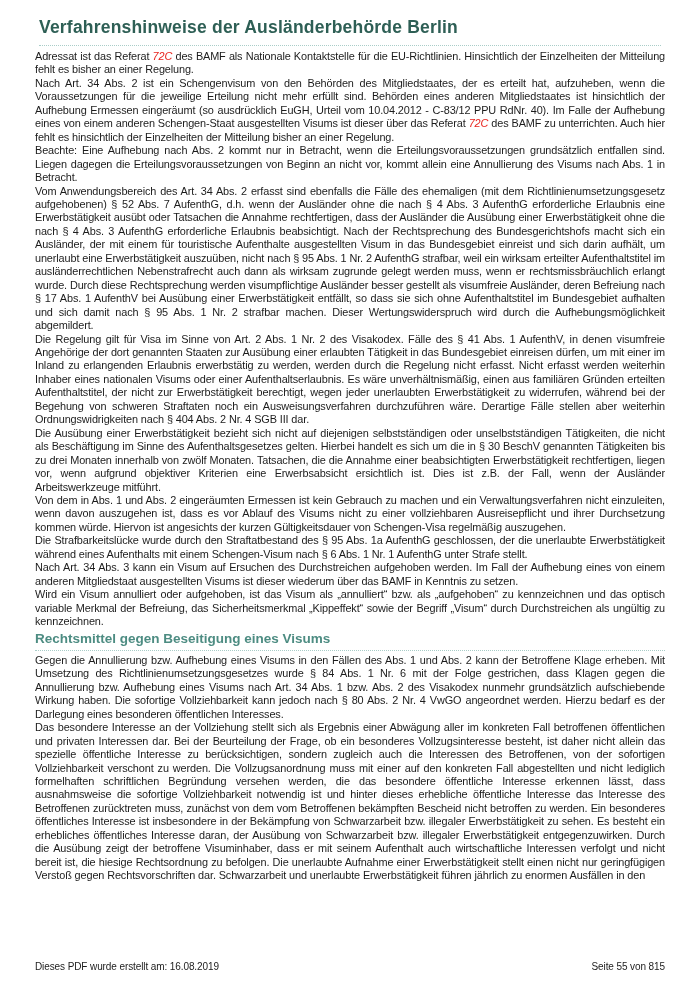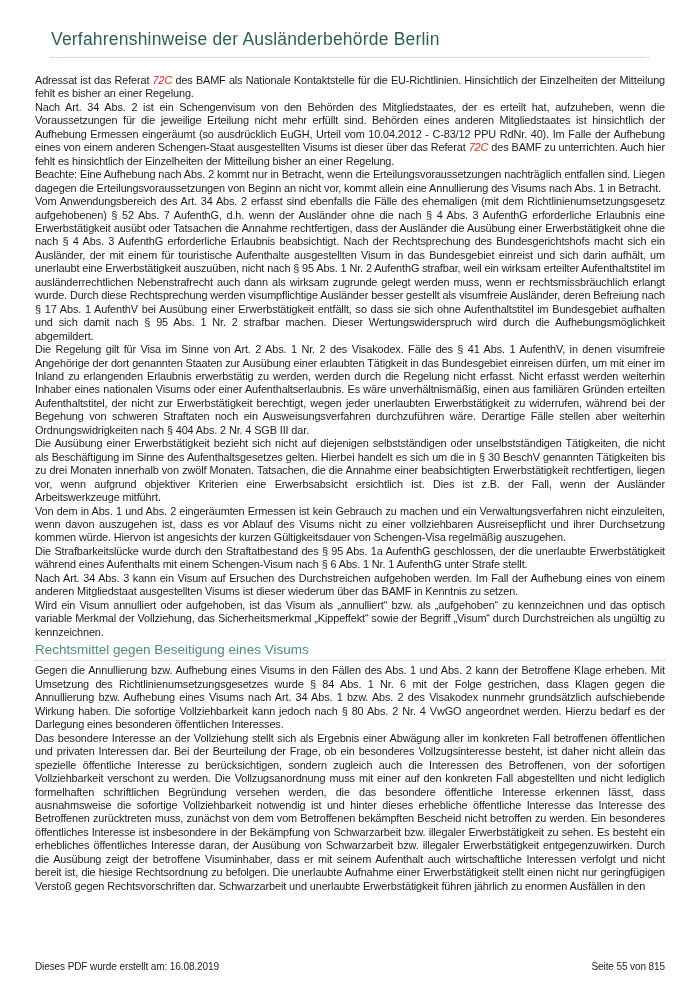--- a/index.html
+++ b/index.html
@@ -16,38 +16,38 @@
     background:#ffffff;
     font-family:"Liberation Sans","DejaVu Sans",sans-serif;
     color:var(--body-text);
     position:relative;
   }
   .page{
     position:absolute;left:0;top:0;width:700px;height:990px;
     padding:13px 35px 0 35px;
   }
   .doc-title{
-    margin:16px;
+    margin:4px;
     font-size:17.5px;
-    font-weight:400;
+    font-weight:700;
     color:var(--heading);
     letter-spacing:.2px;
     padding-bottom:7px;
     border-bottom:1px dotted var(--rule);
   }
   .doc-body{
     font-size:10.9px;
     line-height:13.45px;
     letter-spacing:-.12px;
     text-align:justify;
   }
   .doc-body p{margin:0;}
   .section-heading{
     font-size:13.5px;
-    font-weight:400;
+    font-weight:700;
     color:var(--subheading);
     letter-spacing:0;
     margin:4px 0 3px 0;
     padding-bottom:4px;
     border-bottom:1px dotted var(--rule);
     text-align:left;
   }
   .seg-b{font-weight:normal;}
   .seg-r{color:var(--accent-red);font-style:italic;}
   .footer{
@@ -57,28 +57,28 @@
   }
 </style>
 </head>
 <body>
 
 <div class="page">
   <h1 class="doc-title">Verfahrenshinweise der Ausländerbehörde Berlin</h1>
   <div class="doc-body">
       <p><span>Adressat ist das Referat </span><span class="seg-r">72C</span><span> des BAMF als Nationale Kontaktstelle für die EU-Richtlinien. Hinsichtlich der Einzelheiten der Mitteilung fehlt es bisher an einer Regelung.</span></p>
       <p><span>Nach </span><span class="seg-b">Art. 34 Abs. 2</span><span> ist ein Schengenvisum von den Behörden des Mitgliedstaates, der es erteilt hat, </span><span class="seg-b">aufzuheben</span><span>, wenn die Voraussetzungen für die jeweilige Erteilung nicht mehr erfüllt sind. </span><span class="seg-b">Behörden eines anderen Mitgliedstaates</span><span> ist hinsichtlich der Aufhebung </span><span class="seg-b">Ermessen</span><span> eingeräumt (so ausdrücklich EuGH, Urteil vom 10.04.2012 - C-83/12 PPU RdNr. 40). Im Falle der Aufhebung eines von einem anderen Schengen-Staat ausgestellten Visums ist dieser über das Referat </span><span class="seg-r">72C</span><span> des </span><span class="seg-b">BAMF</span><span> zu unterrichten. Auch hier fehlt es hinsichtlich der Einzelheiten der Mitteilung bisher an einer Regelung.</span></p>
-      <p><span class="seg-b">Beachte:</span><span> Eine Aufhebung nach Abs. 2 kommt nur in Betracht, wenn die Erteilungsvoraussetzungen </span><span class="seg-b">nachträglich entfallen</span><span> sind. Liegen dagegen die Erteilungsvoraussetzungen </span><span class="seg-b">von Beginn an nicht vor</span><span>, kommt allein eine Annullierung des Visums nach Abs. 1 in Betracht.</span></p>
+      <p><span class="seg-b">Beachte:</span><span> Eine Aufhebung nach Abs. 2 kommt nur in Betracht, wenn die Erteilungsvoraussetzungen </span><span class="seg-b">grundsätzlich entfallen</span><span> sind. Liegen dagegen die Erteilungsvoraussetzungen </span><span class="seg-b">von Beginn an nicht vor</span><span>, kommt allein eine Annullierung des Visums nach Abs. 1 in Betracht.</span></p>
       <p><span>Vom Anwendungsbereich des Art. 34 Abs. 2 erfasst sind ebenfalls die Fälle des ehemaligen (mit dem Richtlinienumsetzungsgesetz aufgehobenen) § 52 Abs. 7 AufenthG, d.h. wenn der Ausländer </span><span class="seg-b">ohne</span><span> die nach § 4 Abs. 3 AufenthG erforderliche </span><span class="seg-b">Erlaubnis eine Erwerbstätigkeit ausübt</span><span> oder Tatsachen die Annahme rechtfertigen, dass der Ausländer die Ausübung einer </span><span class="seg-b">Erwerbstätigkeit</span><span> ohne die nach § 4 Abs. 3 AufenthG erforderliche Erlaubnis </span><span class="seg-b">beabsichtigt.</span><span> Nach der Rechtsprechung des Bundesgerichtshofs macht sich ein Ausländer, der mit einem für touristische Aufenthalte ausgestellten Visum in das Bundesgebiet einreist und sich darin aufhält, um unerlaubt eine Erwerbstätigkeit auszuüben, nicht nach § 95 Abs. 1 Nr. 2 AufenthG strafbar, weil ein wirksam erteilter Aufenthaltstitel im ausländerrechtlichen Nebenstrafrecht auch dann als wirksam zugrunde gelegt werden muss, wenn er rechtsmissbräuchlich erlangt wurde. Durch diese Rechtsprechung werden visumpflichtige Ausländer besser gestellt als visumfreie Ausländer, deren Befreiung nach § 17 Abs. 1 AufenthV bei Ausübung einer Erwerbstätigkeit entfällt, so dass sie sich ohne Aufenthaltstitel im Bundesgebiet aufhalten und sich damit nach § 95 Abs. 1 Nr. 2 strafbar machen. Dieser Wertungswiderspruch wird durch die Aufhebungsmöglichkeit abgemildert.</span></p>
       <p><span>Die Regelung gilt für Visa im Sinne von Art. 2 Abs. 1 Nr. 2 des Visakodex. Fälle des § 41 Abs. 1 AufenthV, in denen visumfreie Angehörige der dort genannten Staaten zur Ausübung einer erlaubten Tätigkeit in das Bundesgebiet einreisen dürfen, um mit einer im Inland zu erlangenden Erlaubnis erwerbstätig zu werden, werden durch die Regelung nicht erfasst. Nicht erfasst werden weiterhin Inhaber eines nationalen Visums oder einer Aufenthaltserlaubnis. Es wäre unverhältnismäßig, einen aus familiären Gründen erteilten Aufenthaltstitel, der nicht zur Erwerbstätigkeit berechtigt, wegen jeder unerlaubten Erwerbstätigkeit zu widerrufen, während bei der Begehung von schweren Straftaten noch ein Ausweisungsverfahren durchzuführen wäre. Derartige Fälle stellen aber weiterhin Ordnungswidrigkeiten nach § 404 Abs. 2 Nr. 4 SGB III dar.</span></p>
       <p><span>Die Ausübung einer Erwerbstätigkeit bezieht sich nicht auf diejenigen selbstständigen oder unselbstständigen Tätigkeiten, die nicht als Beschäftigung im Sinne des Aufenthaltsgesetzes gelten. Hierbei handelt es sich um die in § 30 BeschV genannten Tätigkeiten bis zu drei Monaten innerhalb von zwölf Monaten. Tatsachen, die die Annahme einer beabsichtigten Erwerbstätigkeit rechtfertigen, liegen vor, wenn aufgrund objektiver Kriterien eine Erwerbsabsicht ersichtlich ist. Dies ist z.B. der Fall, wenn der Ausländer Arbeitswerkzeuge mitführt.</span></p>
       <p><span>Von dem in Abs. 1 und Abs. 2 eingeräumten Ermessen ist kein Gebrauch zu machen und ein Verwaltungsverfahren nicht einzuleiten, wenn davon auszugehen ist, dass es </span><span class="seg-b">vor Ablauf des Visums</span><span> nicht zu einer vollziehbaren Ausreisepflicht und ihrer Durchsetzung kommen würde. Hiervon ist angesichts der kurzen Gültigkeitsdauer von Schengen-Visa regelmäßig auszugehen.</span></p>
       <p><span>Die Strafbarkeitslücke wurde durch den Straftatbestand des § 95 Abs. 1a AufenthG geschlossen, der die unerlaubte Erwerbstätigkeit während eines Aufenthalts mit einem Schengen-Visum nach § 6 Abs. 1 Nr. 1 AufenthG unter Strafe stellt.</span></p>
       <p><span>Nach </span><span class="seg-b">Art. 34 Abs. 3</span><span> kann ein Visum </span><span class="seg-b">auf Ersuchen des Durchstreichen</span><span> aufgehoben werden. Im Fall der Aufhebung eines von einem anderen Mitgliedstaat ausgestellten Visums ist dieser wiederum über das BAMF in Kenntnis zu setzen.</span></p>
-      <p><span>Wird ein Visum annulliert oder aufgehoben, ist das Visum als „annulliert“ bzw. als „aufgehoben“ zu kennzeichnen und das optisch variable Merkmal der </span><span class="seg-b">Vollziehung,</span><span> das Sicherheitsmerkmal „Kippeffekt“ sowie der Begriff „Visum“ durch Durchstreichen als ungültig zu kennzeichnen.</span></p>
+      <p><span>Wird ein Visum annulliert oder aufgehoben, ist das Visum als „annulliert“ bzw. als „aufgehoben“ zu kennzeichnen und das optisch variable Merkmal der </span><span class="seg-b">Befreiung,</span><span> das Sicherheitsmerkmal „Kippeffekt“ sowie der Begriff „Visum“ durch Durchstreichen als ungültig zu kennzeichnen.</span></p>
       <h2 class="section-heading">Rechtsmittel gegen Beseitigung eines Visums</h2>
       <p><span>Gegen die Annullierung bzw. Aufhebung eines Visums in den Fällen des Abs. 1 und Abs. 2 kann der Betroffene Klage erheben. Mit Umsetzung des Richtlinienumsetzungsgesetzes wurde § 84 Abs. 1 Nr. 6 mit der Folge gestrichen, dass Klagen gegen die Annullierung bzw. Aufhebung eines Visums nach Art. 34 Abs. 1 bzw. Abs. 2 des Visakodex nunmehr grundsätzlich aufschiebende Wirkung haben. Die sofortige Vollziehbarkeit kann jedoch nach § 80 Abs. 2 Nr. 4 VwGO angeordnet werden. Hierzu bedarf es der Darlegung eines besonderen öffentlichen Interesses.</span></p>
       <p><span>Das besondere Interesse an der Vollziehung stellt sich als Ergebnis einer Abwägung aller im konkreten Fall betroffenen öffentlichen und privaten Interessen dar. Bei der Beurteilung der Frage, ob ein besonderes Vollzugsinteresse besteht, ist daher nicht allein das spezielle öffentliche Interesse zu berücksichtigen, sondern zugleich auch die Interessen des Betroffenen, von der sofortigen Vollziehbarkeit verschont zu werden. Die Vollzugsanordnung muss mit einer auf den konkreten Fall abgestellten und nicht lediglich formelhaften schriftlichen Begründung versehen werden, die das besondere öffentliche Interesse erkennen lässt, dass ausnahmsweise die sofortige Vollziehbarkeit notwendig ist und hinter dieses erhebliche öffentliche Interesse das Interesse des Betroffenen zurücktreten muss, zunächst von dem vom Betroffenen bekämpften Bescheid nicht betroffen zu werden. Ein besonderes öffentliches Interesse ist insbesondere in der Bekämpfung von Schwarzarbeit bzw. illegaler Erwerbstätigkeit zu sehen. Es besteht ein erhebliches öffentliches Interesse daran, der Ausübung von Schwarzarbeit bzw. illegaler Erwerbstätigkeit entgegenzuwirken. Durch die Ausübung zeigt der betroffene Visuminhaber, dass er mit seinem Aufenthalt auch wirtschaftliche Interessen verfolgt und nicht bereit ist, die hiesige Rechtsordnung zu befolgen. Die unerlaubte Aufnahme einer Erwerbstätigkeit stellt einen nicht nur geringfügigen Verstoß gegen Rechtsvorschriften dar. Schwarzarbeit und unerlaubte Erwerbstätigkeit führen jährlich zu enormen Ausfällen in den</span></p>
     </div>
 </div>
 
 <div class="footer">
   <span>Dieses PDF wurde erstellt am: 16.08.2019</span>
   <span>Seite 55 von 815</span>
 </div>

